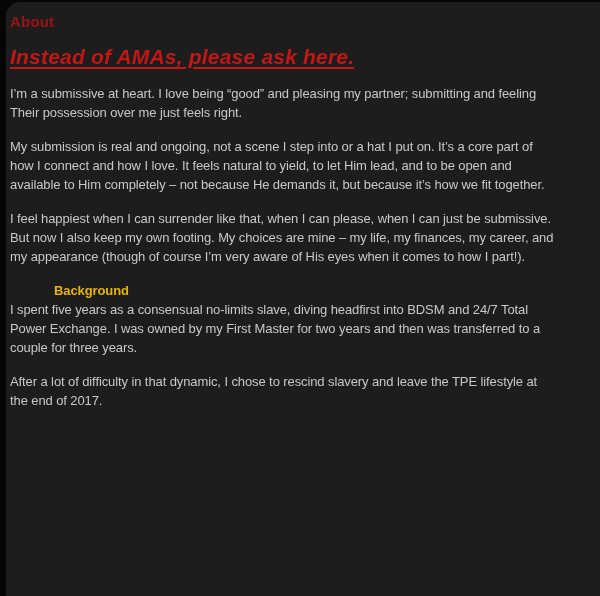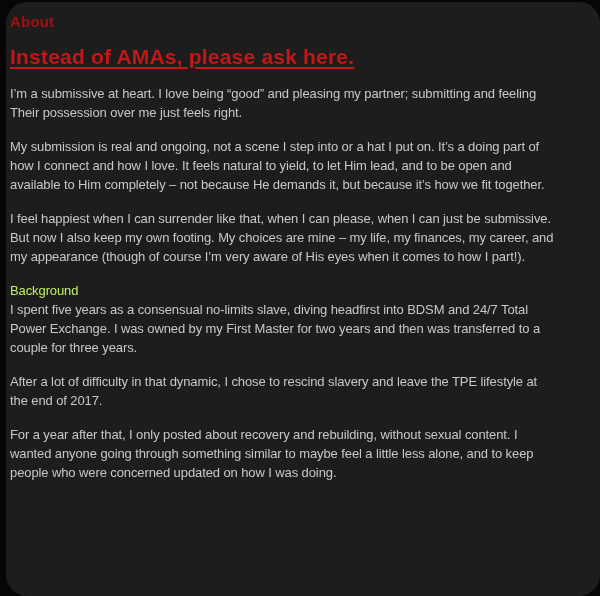--- a/index.html
+++ b/index.html
@@ -15,21 +15,20 @@
     position: relative;
   }
   .page {
     position: absolute;
     left: 6px;
     top: 2px;
     right: 0;
     bottom: 0;
     background: #1d1d1d;
     border-top-left-radius: 14px;
-    border-radius: 21px;
   }
   .inner {
     padding: 11px 42px 0 4px;
   }
   .section-label {
     font-size: 15px;
     font-weight: bold;
     line-height: 17px;
     color: #9c1212;
     margin: 0;
@@ -41,56 +40,57 @@
   }
   .ask-link {
     font-size: 21px;
     font-weight: bold;
     color: #c51616;
     text-decoration: underline;
     text-decoration-thickness: 2px;
     text-underline-offset: 3px;
     letter-spacing: 0.2px;
     cursor: pointer;
+    font-style: italic;
   }
   .body-copy p {
     font-size: 13px;
     line-height: 19px;
     color: #c8c8c8;
     margin: 15px 0;
     letter-spacing: -0.1px;
   }
   .body-copy p:first-child {
   }
   .para-heading {
-    font-weight: normal;
-    color: #bef264;
+    font-weight: bold;
+    color: #eab308;
+    margin-left: 44px;
   }
 </style>
 </head>
 <body>
 
 <div class="page">
   <div class="inner">
 
     <h1 class="section-label">About</h1>
 
     <h2 class="ask-heading">
       <a class="ask-link">Instead of AMAs, please ask here.</a>
     </h2>
 
     <div class="body-copy">
       <p>I’m a submissive at heart. I love being “good” and pleasing my partner; submitting and feeling Their possession over me just feels right.</p>
 
-      <p>My submission is real and ongoing, not a scene I step into or a hat I put on. It’s a doing part of how I connect and how I love. It feels natural to yield, to let Him lead, and to be open and available to Him completely – not because He demands it, but because it’s how we fit together.</p>
+      <p>My submission is real and ongoing, not a scene I step into or a hat I put on. It’s a core part of how I connect and how I love. It feels natural to yield, to let Him lead, and to be open and available to Him completely – not because He demands it, but because it’s how we fit together.</p>
 
       <p>I feel happiest when I can surrender like that, when I can please, when I can just be submissive. But now I also keep my own footing. My choices are mine – my life, my finances, my career, and my appearance (though of course I’m very aware of His eyes when it comes to how I part!).</p>
 
       <p><span class="para-heading">Background</span><br><span>I spent five years as a consensual no-limits slave, diving headfirst into BDSM and 24/7 Total Power Exchange. I was owned by my First Master for two years and then was transferred to a couple for three years.</span></p>
 
       <p>After a lot of difficulty in that dynamic, I chose to rescind slavery and leave the TPE lifestyle at the end of 2017.</p>
 
-      <p>For a year after that, I only posted about recovery and rebuilding, without sexual content. I wanted anyone going through something similar to maybe feel a little less alone, and to keep people who were concerned updated on how I was doing.</p>
 
     </div>
 
   </div>
 </div>
 
 </body></html>

